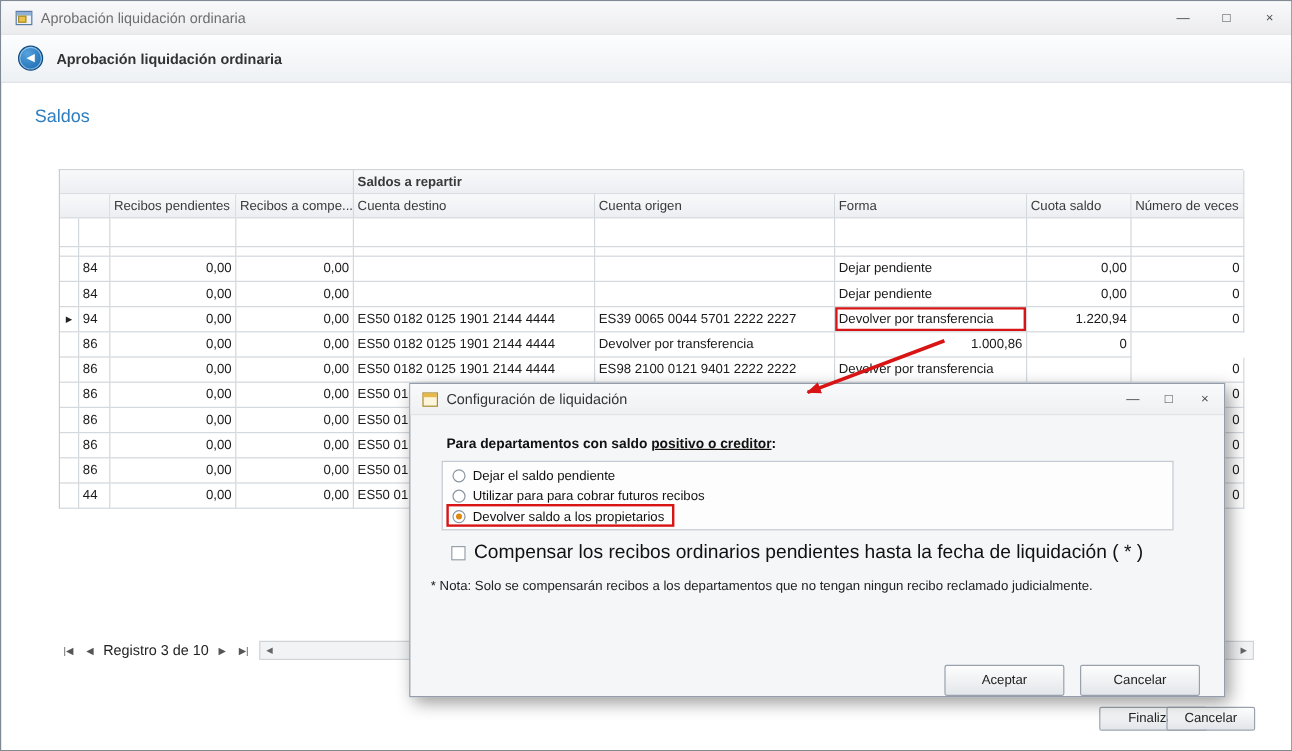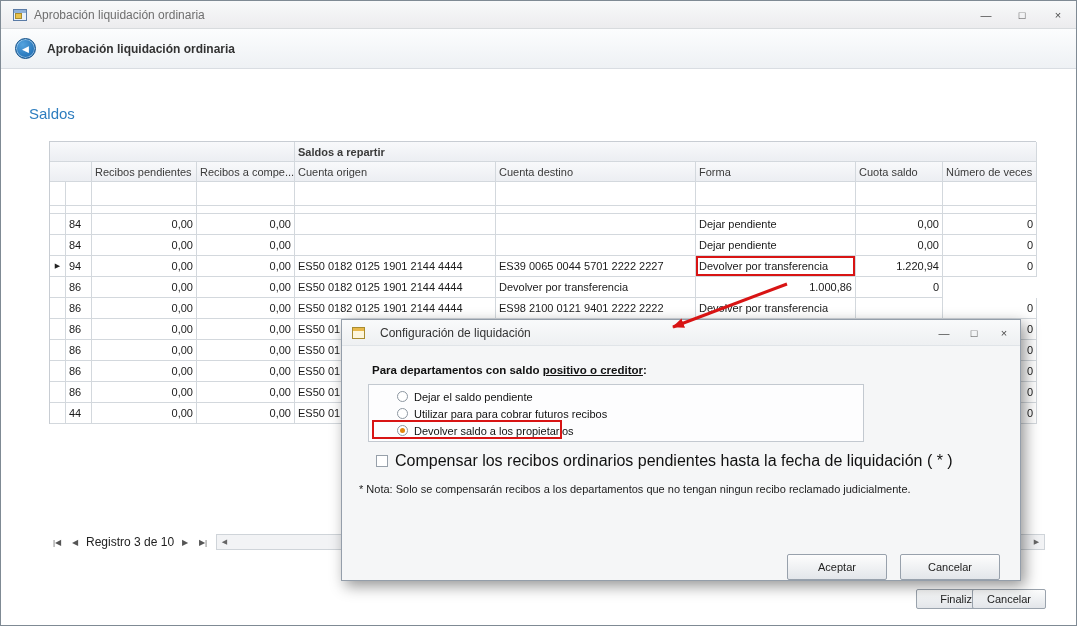--- a/index.html
+++ b/index.html
@@ -24,21 +24,21 @@
   .headerband { position:absolute; left:0; top:28px; width:100%; height:40px;
     background:linear-gradient(#fcfdfe,#eef1f4); border-bottom:1px solid #d9dde2;
     display:flex; align-items:center; padding-left:14px; gap:11px; }
   .back-btn { width:21px; height:21px; border-radius:50%;
     background:radial-gradient(circle at 35% 30%, #55a3de, #1262ab);
     border:1px solid #0c4c86; color:#fff; display:flex; align-items:center; justify-content:center;
     font-size:9px; box-shadow:inset 0 0 0 1px rgba(255,255,255,.45); cursor:pointer; }
   .headerband .h-text { font-size:12px; font-weight:bold; color:#333; }
 
   
-  .section-title { position:absolute; left:28px; top:104px; font-size:15px; color:#2d7dbf; }
+  .section-title { position:absolute; left:28px; top:88px; font-size:15px; color:#2d7dbf; }
 
   
   .grid { position:absolute; left:48px; top:140px; width:987px; background:#fff;
           border-left:1px solid #c8cdd3; border-top:1px solid #c8cdd3; }
   .g-row { display:grid; grid-template-columns:16px 26px 105px 98px 201px 200px 160px 87px 94px; }
   .g-row.group { grid-template-columns:245px 742px; height:20px; }
   .g-row.heads { grid-template-columns:42px 105px 98px 201px 200px 160px 87px 94px; height:20px; }
   .g-row.blank { height:24px; }
   .g-row.gap   { height:8px; }
   .g-row.data-row { height:21px; }
@@ -68,27 +68,27 @@
   .btn-cancelar-main { left:971px; top:588px; width:74px; }
 
   
   .dialog { position:absolute; left:340px; top:318px; width:680px; height:262px;
     background:#f5f6f7; border:1px solid #949eaa; z-index:20;
     box-shadow:4px 5px 14px rgba(0,0,0,.42); }
   .d-titlebar { height:26px; background:linear-gradient(#f9fafb,#eef0f2);
     border-bottom:1px solid #e0e4e8; display:flex; align-items:center; padding:0 10px; gap:7px; }
   .d-icon { width:13px; height:12px; border:1px solid #a98c2f; background:#fdf6dc; position:relative; }
   .d-icon::before { content:""; position:absolute; left:0; top:0; right:0; height:3px; background:#e8b84a; }
-  .d-title { font-size:12px; color:#333;margin-left:8px; }
+  .d-title { font-size:12px; color:#333; }
   .d-controls { margin-left:auto; display:flex; gap:18px; }
   .d-controls span { font-size:11px; color:#4a4a4a; width:12px; text-align:center; cursor:default; }
   .d-heading { position:absolute; left:30px; top:44px; font-size:11.5px; font-weight:bold; color:#111; }
   .d-heading .und { text-decoration:underline; }
-  .groupbox { position:absolute; left:26px; top:64px; width:496px; height:58px;
-    background:#fdfdfe; border:1px solid #c3c9d0; padding-top:3px;padding-left:20px; }
+  .groupbox { position:absolute; left:26px; top:64px; width:610px; height:58px;
+    background:#fdfdfe; border:1px solid #c3c9d0; padding-top:3px; }
   .opt { height:17px; display:flex; align-items:center; gap:6px; padding-left:8px; font-size:11px; color:#111; cursor:pointer; }
   .radio { width:11px; height:11px; border:1px solid #8d97a1; border-radius:50%; background:#fff; position:relative; flex:0 0 auto; }
   .radio.sel::after { content:""; position:absolute; inset:2px; border-radius:50%; background:#e2860e; }
   .opt-redbox { position:absolute; left:30px; top:100px; width:190px; height:19px;
     border:2px solid #d81414; pointer-events:none; }
   .chkrow { position:absolute; left:34px; top:132px; display:flex; align-items:center; gap:7px;
     font-size:16px; color:#111; cursor:pointer; }
   .chk { width:12px; height:12px; border:1px solid #97a0aa; background:#fff; flex:0 0 auto; }
   .d-note { position:absolute; left:17px; top:163px; width:648px; font-size:11px; color:#222; }
   .d-btn { position:absolute; top:234px; width:100px; height:26px; border:1px solid #98a1ac; border-radius:2px;
@@ -126,22 +126,22 @@
 
   <div class="grid">
     <div class="g-row group">
       <div class="g-cell hdr"></div>
       <div class="g-cell hdr bold">Saldos a repartir</div>
     </div>
     <div class="g-row heads">
       <div class="g-cell hdr"></div>
       <div class="g-cell hdr">Recibos pendientes</div>
       <div class="g-cell hdr">Recibos a compe...</div>
+      <div class="g-cell hdr">Cuenta destino</div>
       <div class="g-cell hdr">Cuenta origen</div>
-      <div class="g-cell hdr">Cuenta destino</div>
       <div class="g-cell hdr">Forma</div>
       <div class="g-cell hdr">Cuota saldo</div>
       <div class="g-cell hdr">Número de veces</div>
     </div>
     <div class="g-row blank">
       <div class="g-cell"></div>
         <div class="g-cell"></div>
         <div class="g-cell"></div>
         <div class="g-cell"></div>
       <div class="g-cell"></div>

